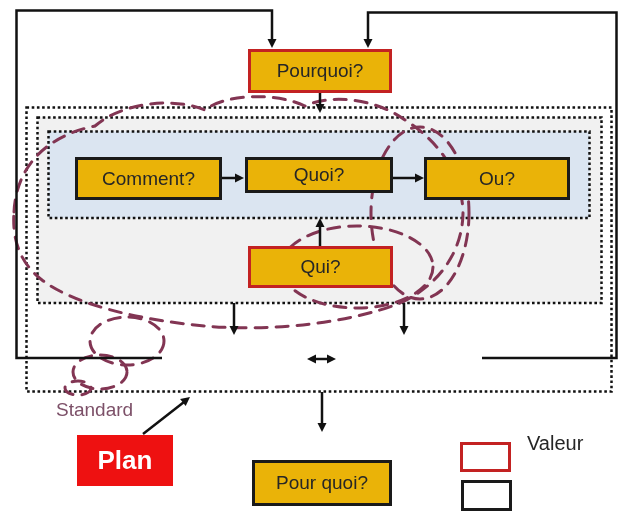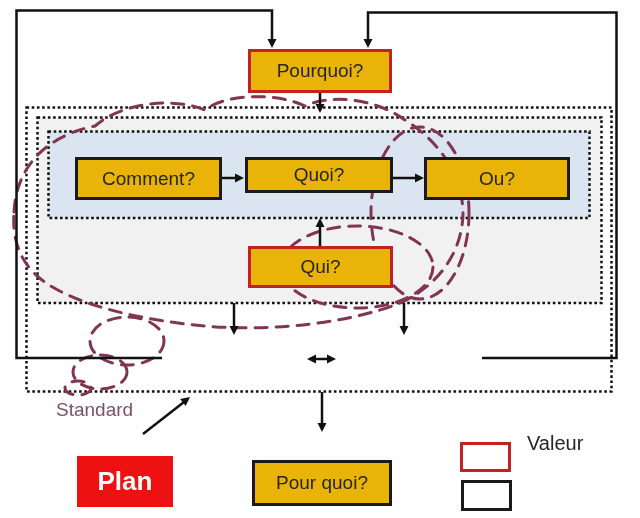--- a/index.html
+++ b/index.html
@@ -9,21 +9,21 @@
   }
   .stage svg{position:absolute;left:0;top:0;}
   .node{
     position:absolute;display:flex;align-items:center;justify-content:center;
     background:#eab308;box-sizing:border-box;font-size:19px;color:#262626;
     white-space:nowrap;
   }
   .node.red{border:3px solid #c32222;}
   .node.black{border:3px solid #1a1a1a;}
   .plan-box{
-    position:absolute;left:77px;top:456px;width:96px;height:51px;
+    position:absolute;left:77px;top:435px;width:96px;height:51px;
     background:#ee1111;display:flex;align-items:center;justify-content:center;
     color:#ffffff;font-weight:bold;font-size:26px;
   }
   .standard-label{
     position:absolute;left:20px;top:399px;font-size:19px;color:#7c5068;margin-left:36px;
   }
   .legend-title{
     position:absolute;left:495px;top:409px;width:80px;text-align:center;
     font-size:15px;color:#1f1f1f;text-decoration:underline;
     text-underline-offset:3px;

